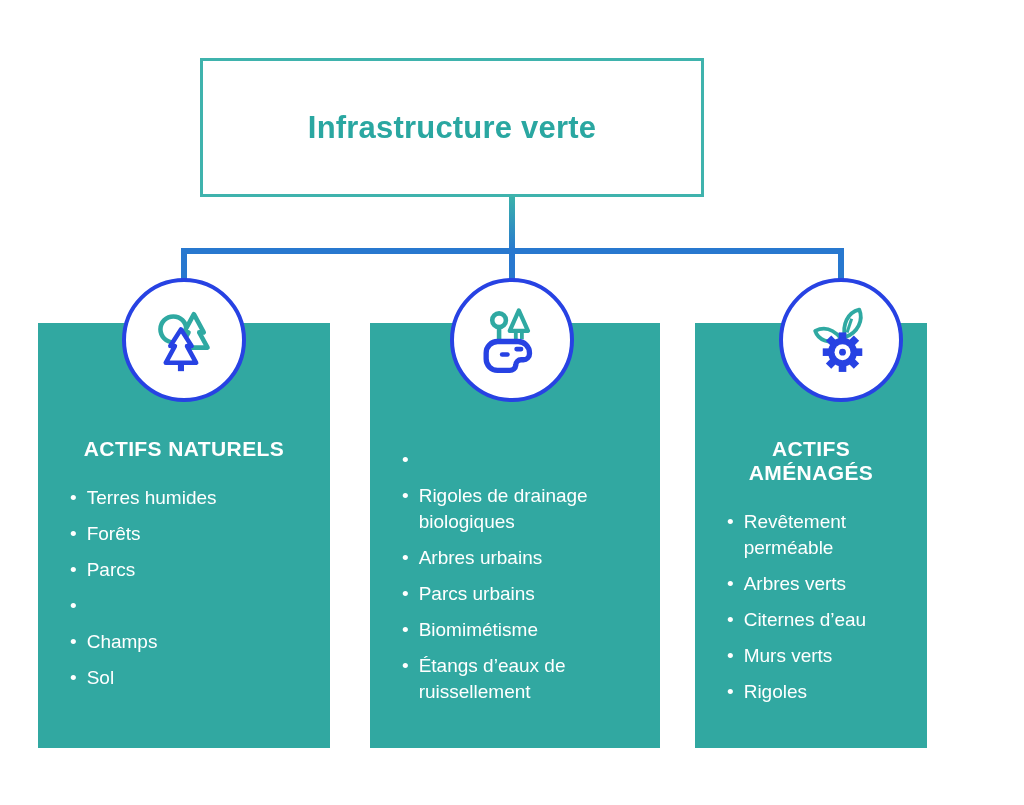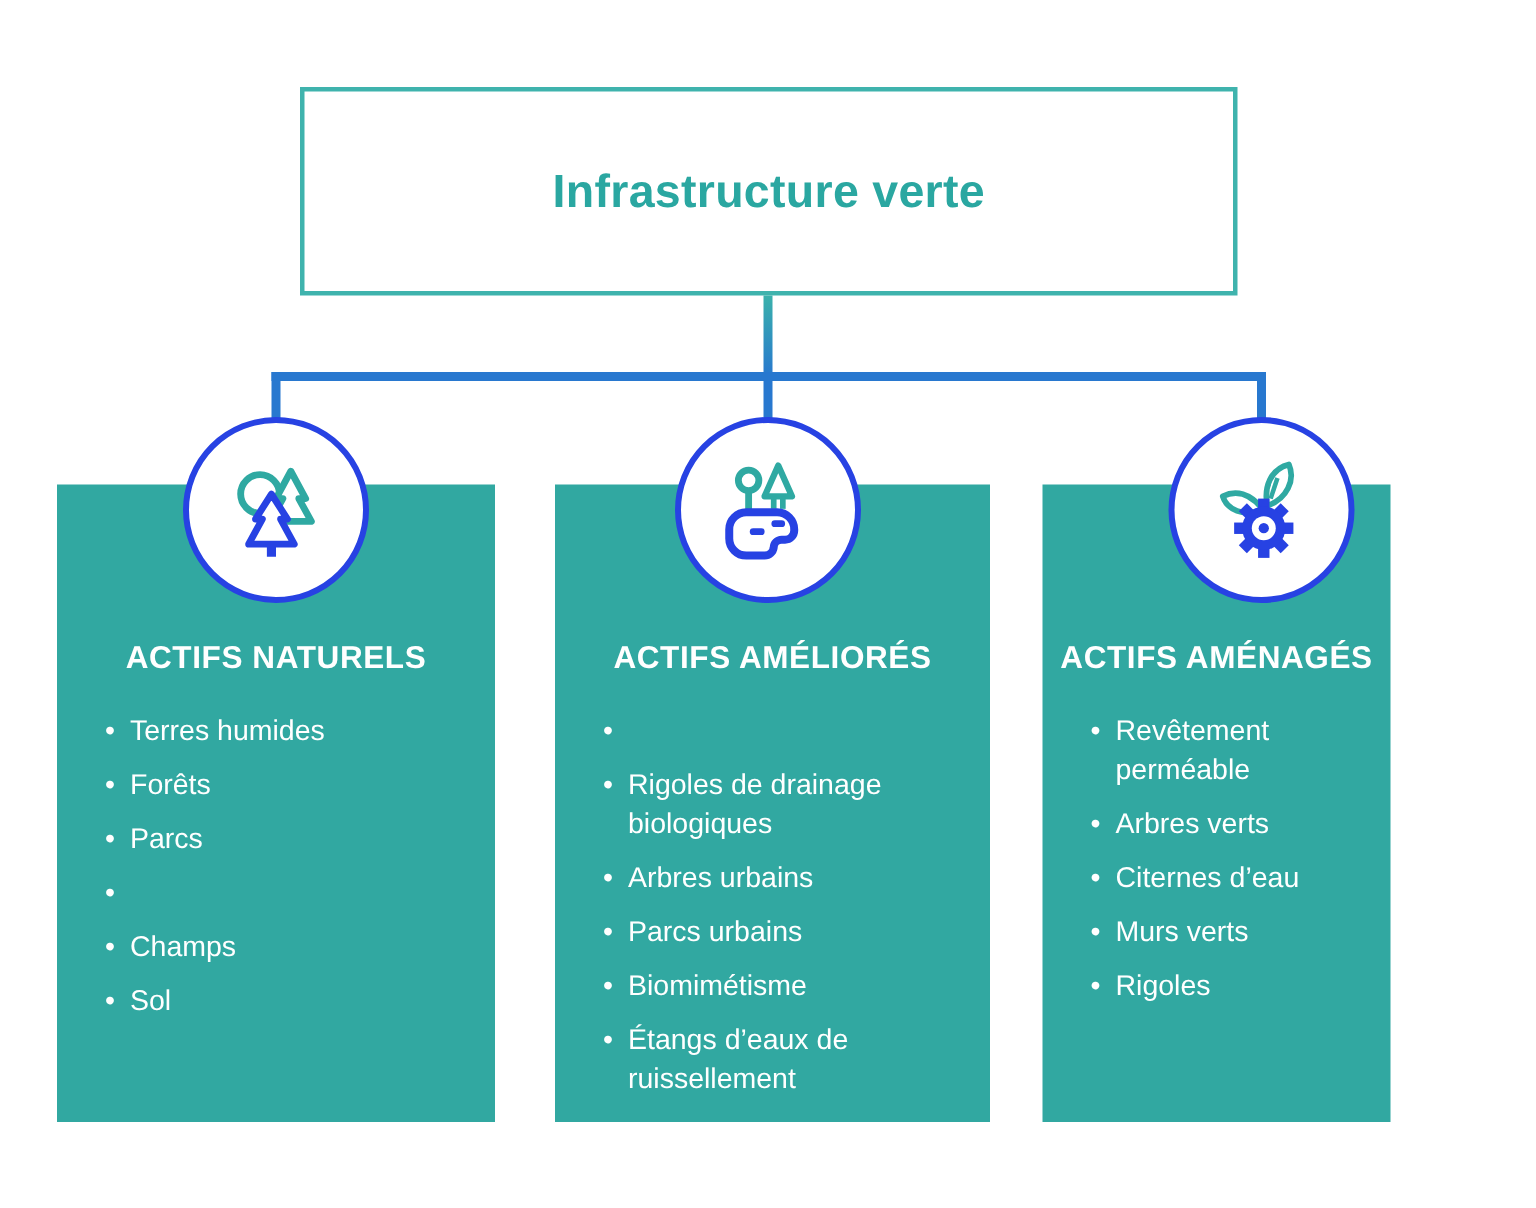--- a/index.html
+++ b/index.html
@@ -1,40 +1,40 @@
 <!DOCTYPE html>
 <html><head>
 <meta charset="utf-8">
 <style>
   html,body{margin:0;padding:0;background:#fff;}
   #page{position:relative;width:1024px;height:805px;background:#ffffff;overflow:hidden;
         font-family:"Liberation Sans",sans-serif;}
 
   
-  .title-box{position:absolute;left:200px;top:58px;width:625px;height:139px;
+  .title-box{position:absolute;left:200px;top:58px;width:504px;height:139px;
              border:3px solid #3fb3ad;background:#fff;box-sizing:border-box;
              display:flex;align-items:center;justify-content:center;}
   .title-text{color:#2aa7a1;font-size:31px;font-weight:bold;letter-spacing:.2px;}
 
   
   .stem{position:absolute;left:509px;top:197px;width:6px;height:54px;
         background:linear-gradient(#3ab1ab,#2878cf);}
   .hline{position:absolute;left:181px;top:248px;width:663px;height:6px;background:#2878cf;}
   .drop{position:absolute;top:248px;width:6px;height:34px;background:#2878cf;}
   .drop-left{left:181px;} .drop-center{left:509px;} .drop-right{left:838px;}
 
   
   .card{position:absolute;top:323px;height:425px;background:#31a8a1;box-sizing:border-box;
         padding-top:100px;}
   .card-1{left:38px;width:292px;}
   .card-2{left:370px;width:290px;}
   .card-3{left:695px;width:232px;}
 
   .heading{text-align:center;color:#ffffff;font-size:21px;font-weight:bold;
-           letter-spacing:.4px;margin:4px;}
+           letter-spacing:.4px;margin:14px;}
   .list{margin:24px 0 0 0;padding:0 12px 0 32px;list-style:none;}
   .list li{display:flex;color:#ffffff;font-size:19px;line-height:26px;margin-bottom:10px;}
   .bullet{margin-right:10px;flex:0 0 auto;}
   .item-text{white-space:pre-line;}
 
   
   .icon-circle{position:absolute;top:278px;width:116px;height:116px;background:#fff;
                border:4px solid #2742e3;border-radius:50%;z-index:3;
                display:flex;align-items:center;justify-content:center;}
   .circle-1{left:122px;} .circle-2{left:450px;} .circle-3{left:779px;}
@@ -78,21 +78,20 @@
           <span class="item-text">Champs</span>
         </li>
       <li>
           <span class="bullet">•</span>
           <span class="item-text">Sol</span>
         </li>
     </ul>
   </div>
 
   <div class="card card-2">
-    <h2 class="heading">ACTIFS AMÉLIORÉS</h2>
     <ul class="list">
       <li>
           <span class="bullet">•</span>
         </li>
       <li>
           <span class="bullet">•</span>
           <span class="item-text">Rigoles de drainage
 biologiques</span>
         </li>
       <li>

